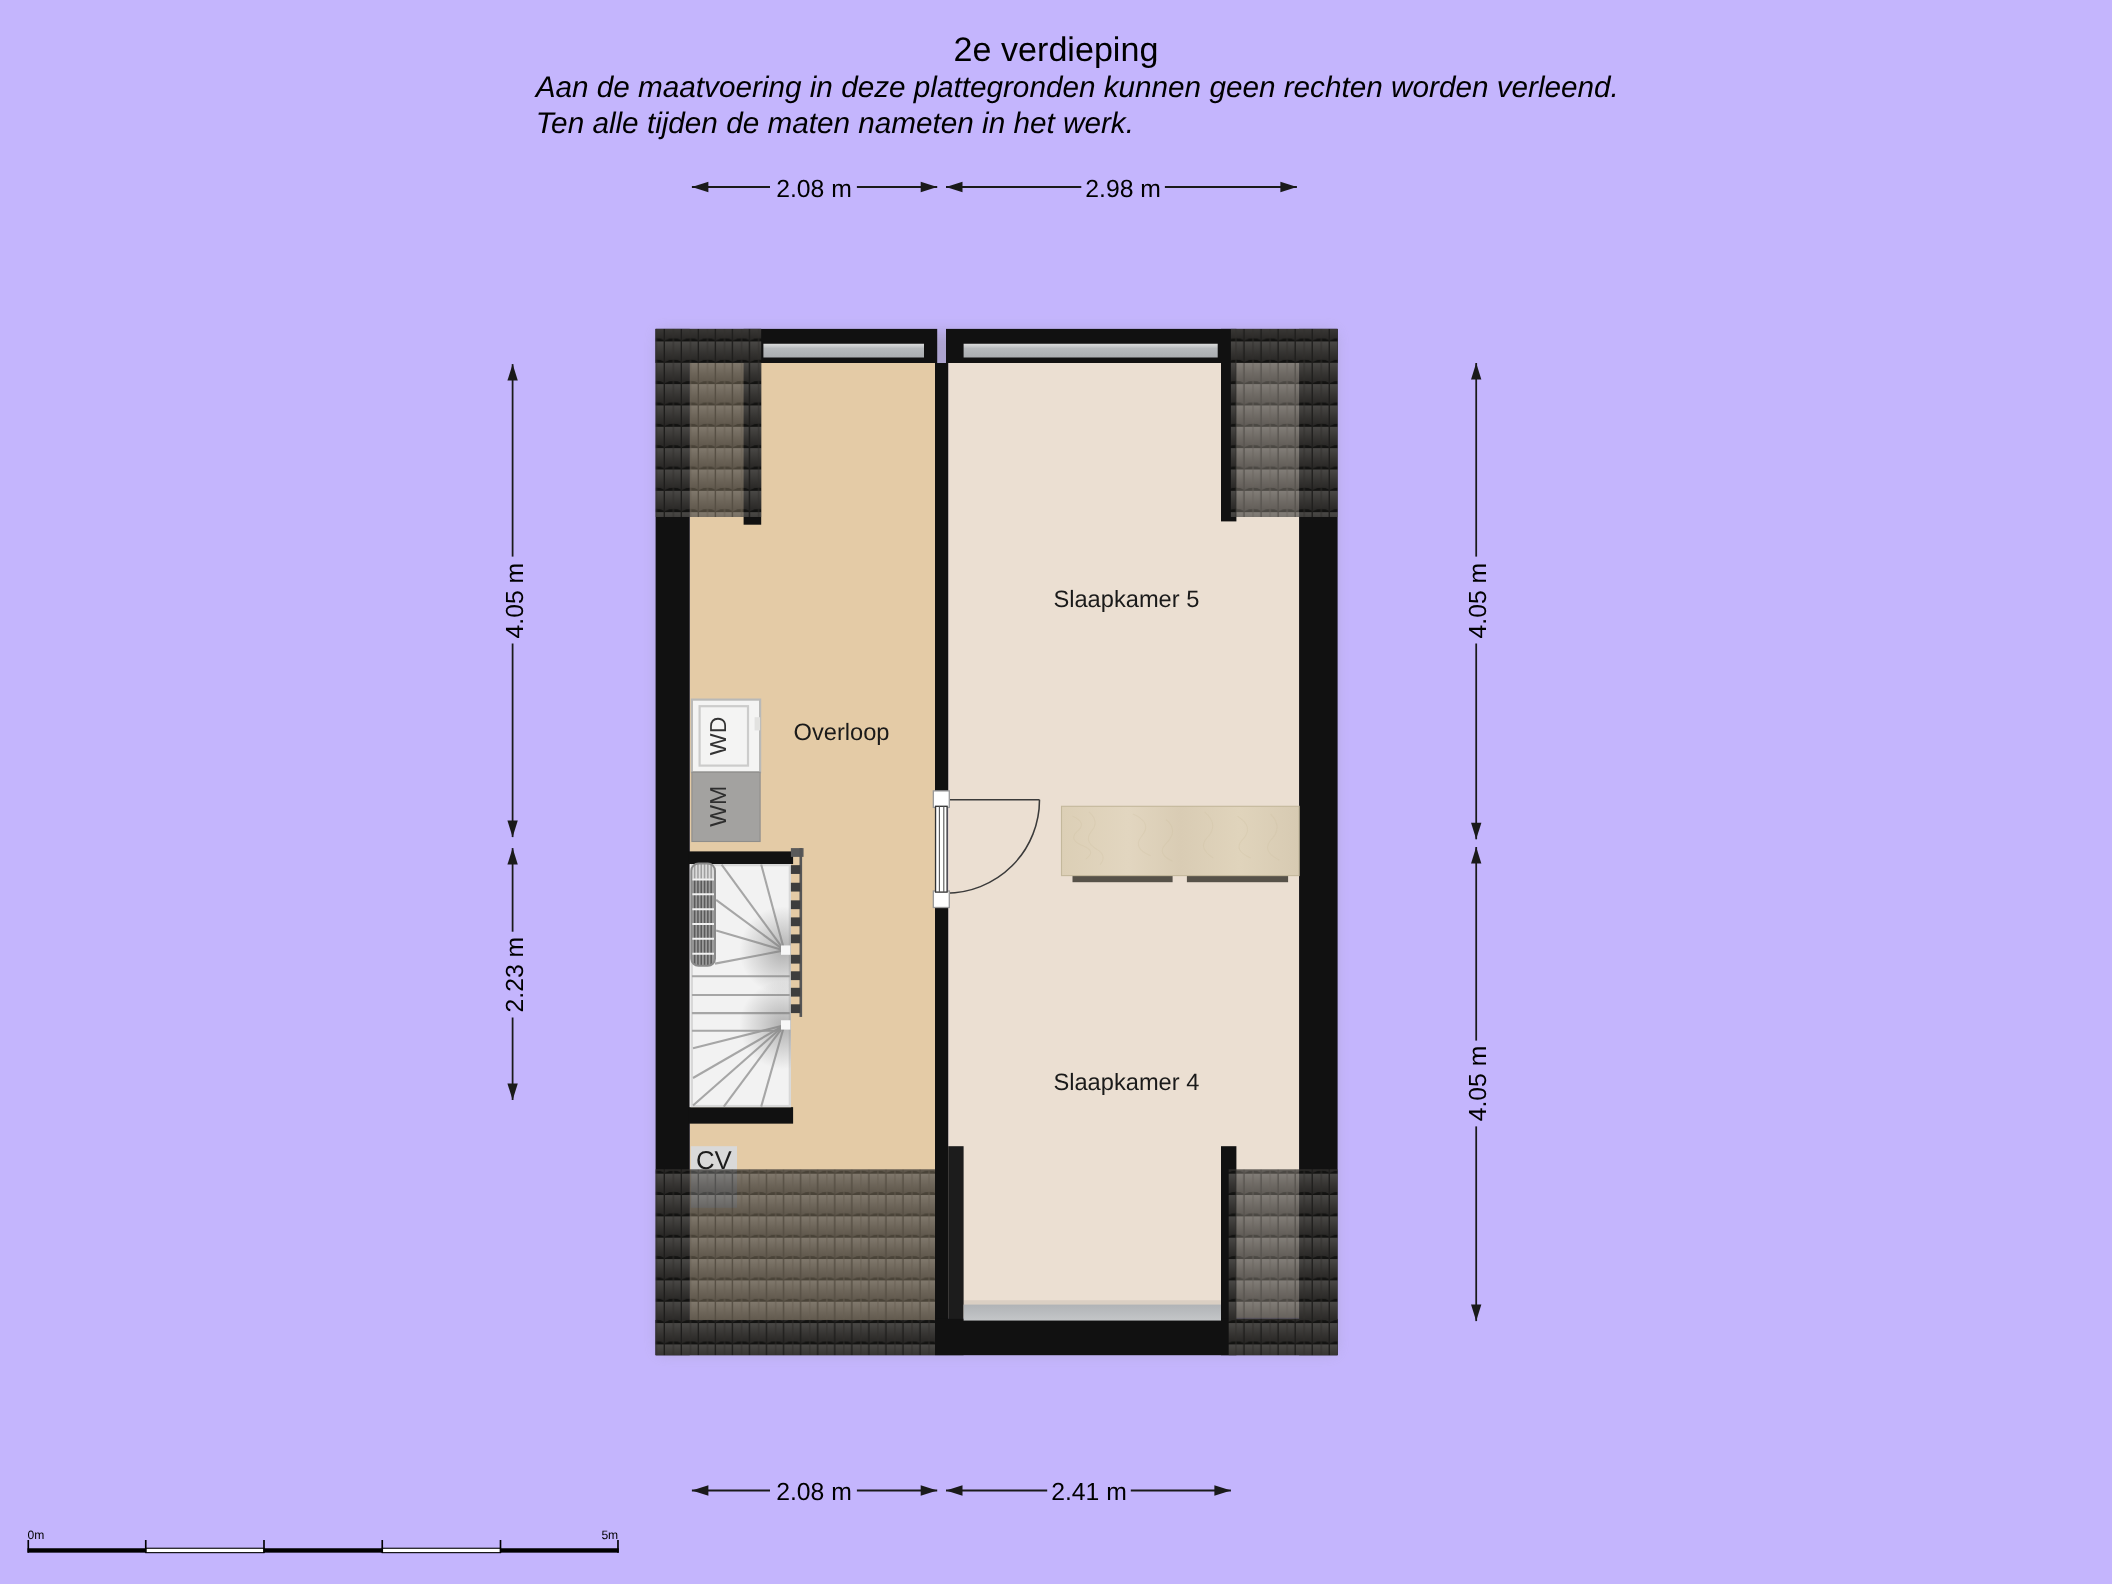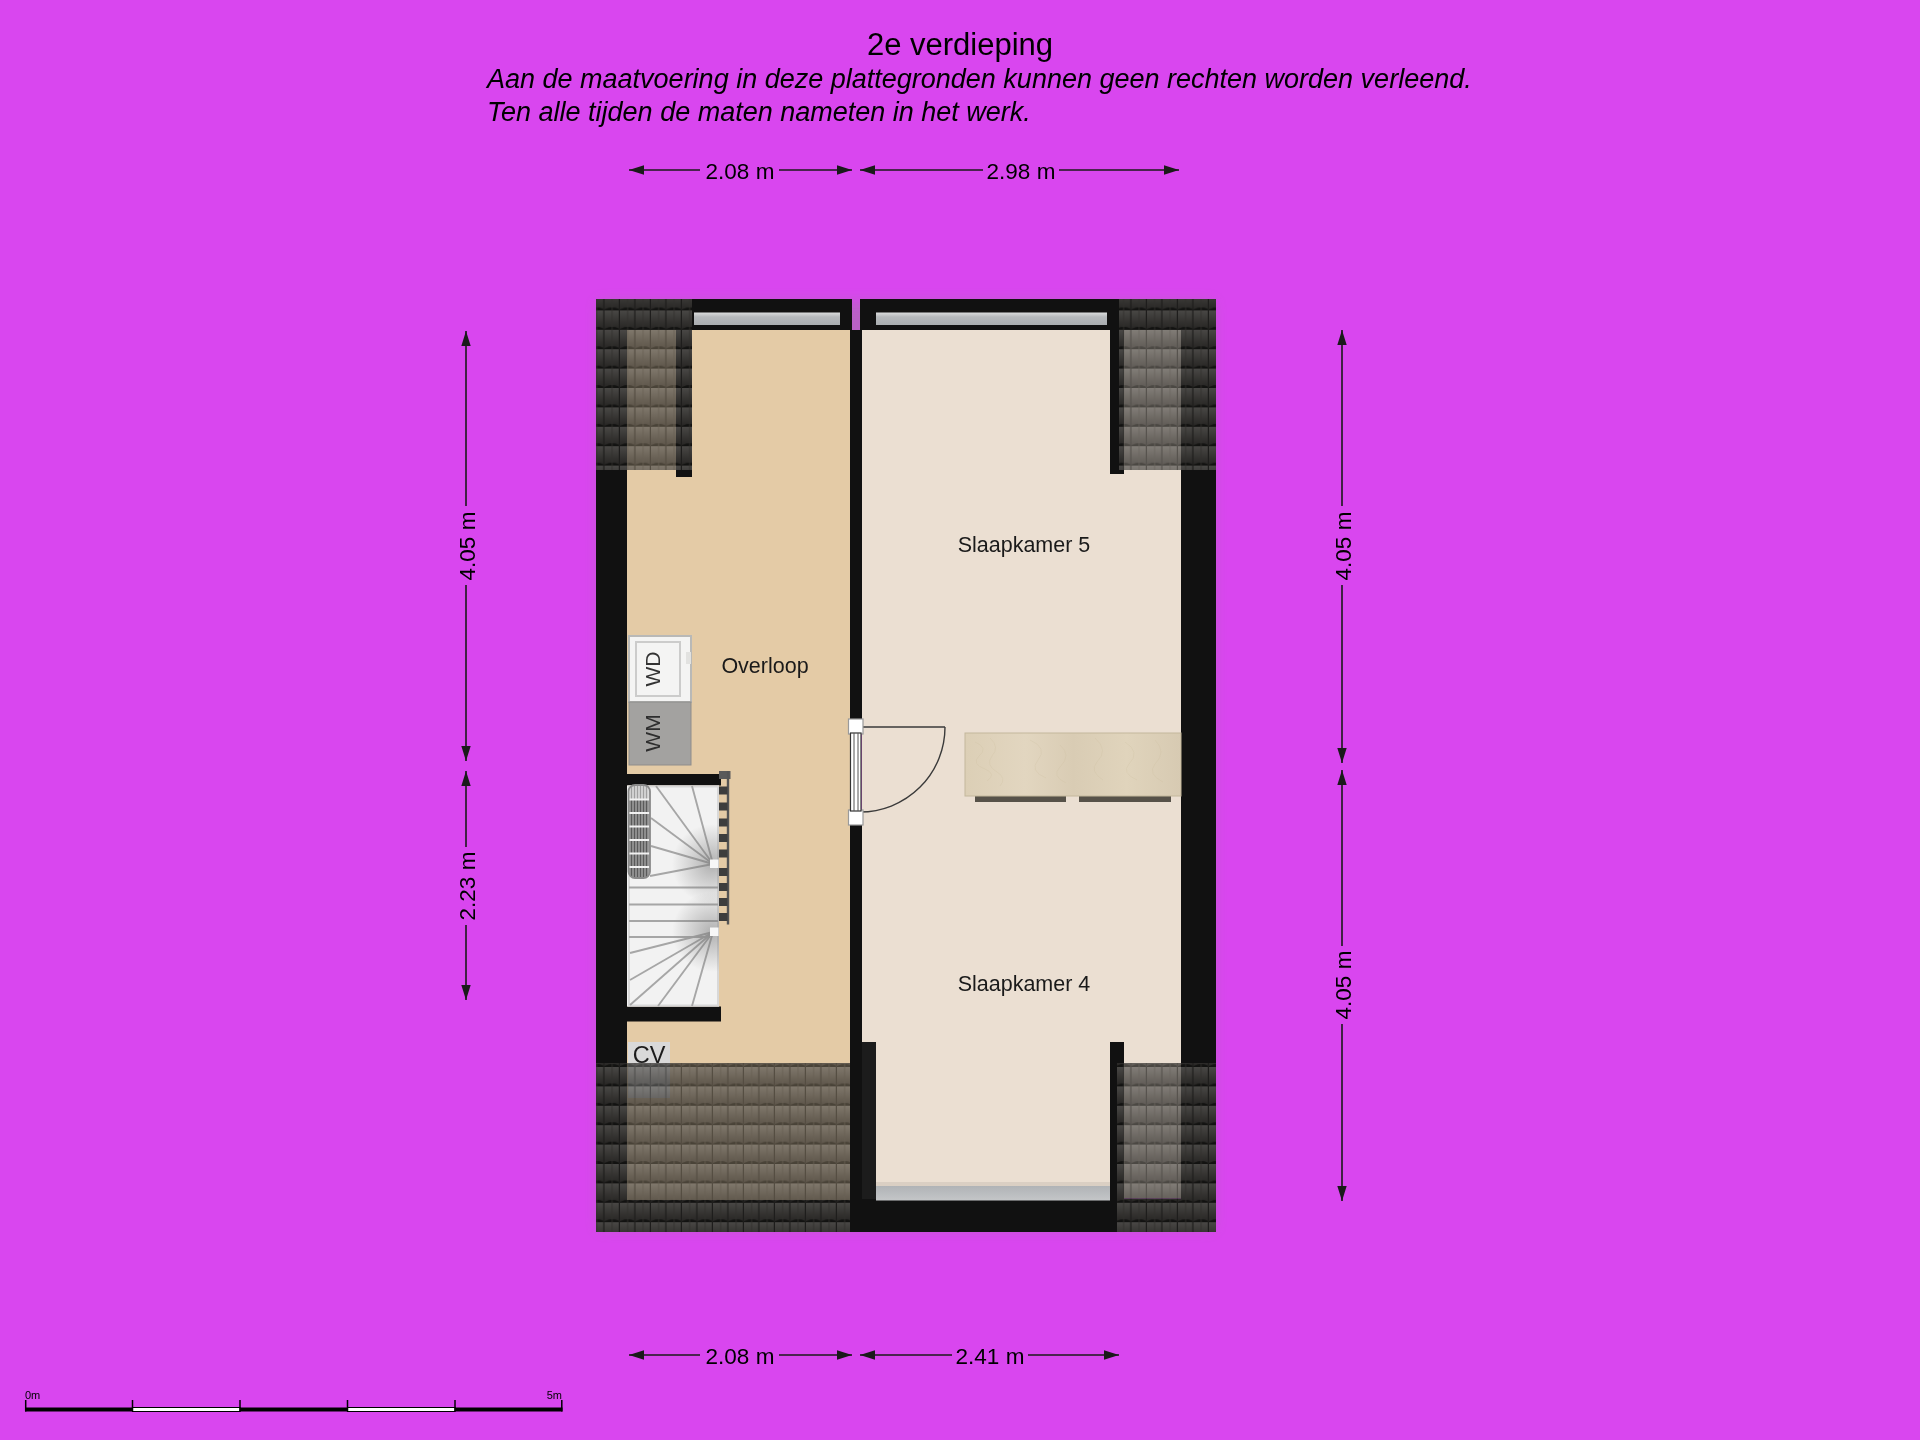--- a/index.html
+++ b/index.html
@@ -1,16 +1,16 @@
 <!DOCTYPE html>
 <html><head>
 <meta charset="utf-8">
 <style>
   html,body{margin:0;padding:0;background:#ffffff;}
-  .page{width:1920px;height:1440px;position:relative;background:#d946ef;font-family:"Liberation Sans", sans-serif;}
+  .page{width:1920px;height:1440px;position:relative;background:#c4b5fd;font-family:"Liberation Sans", sans-serif;}
   svg{position:absolute;top:0;left:0;}
   text{font-family:"Liberation Sans", sans-serif;}
 </style>
 </head>
 <body>
 <div class="page">
 <svg width="1920" height="1440" viewBox="0 0 1920 1440">
 <defs>
   <linearGradient id="tg" x1="0" y1="0" x2="0" y2="1">
     <stop offset="0" stop-color="#5d5b58"></stop>

